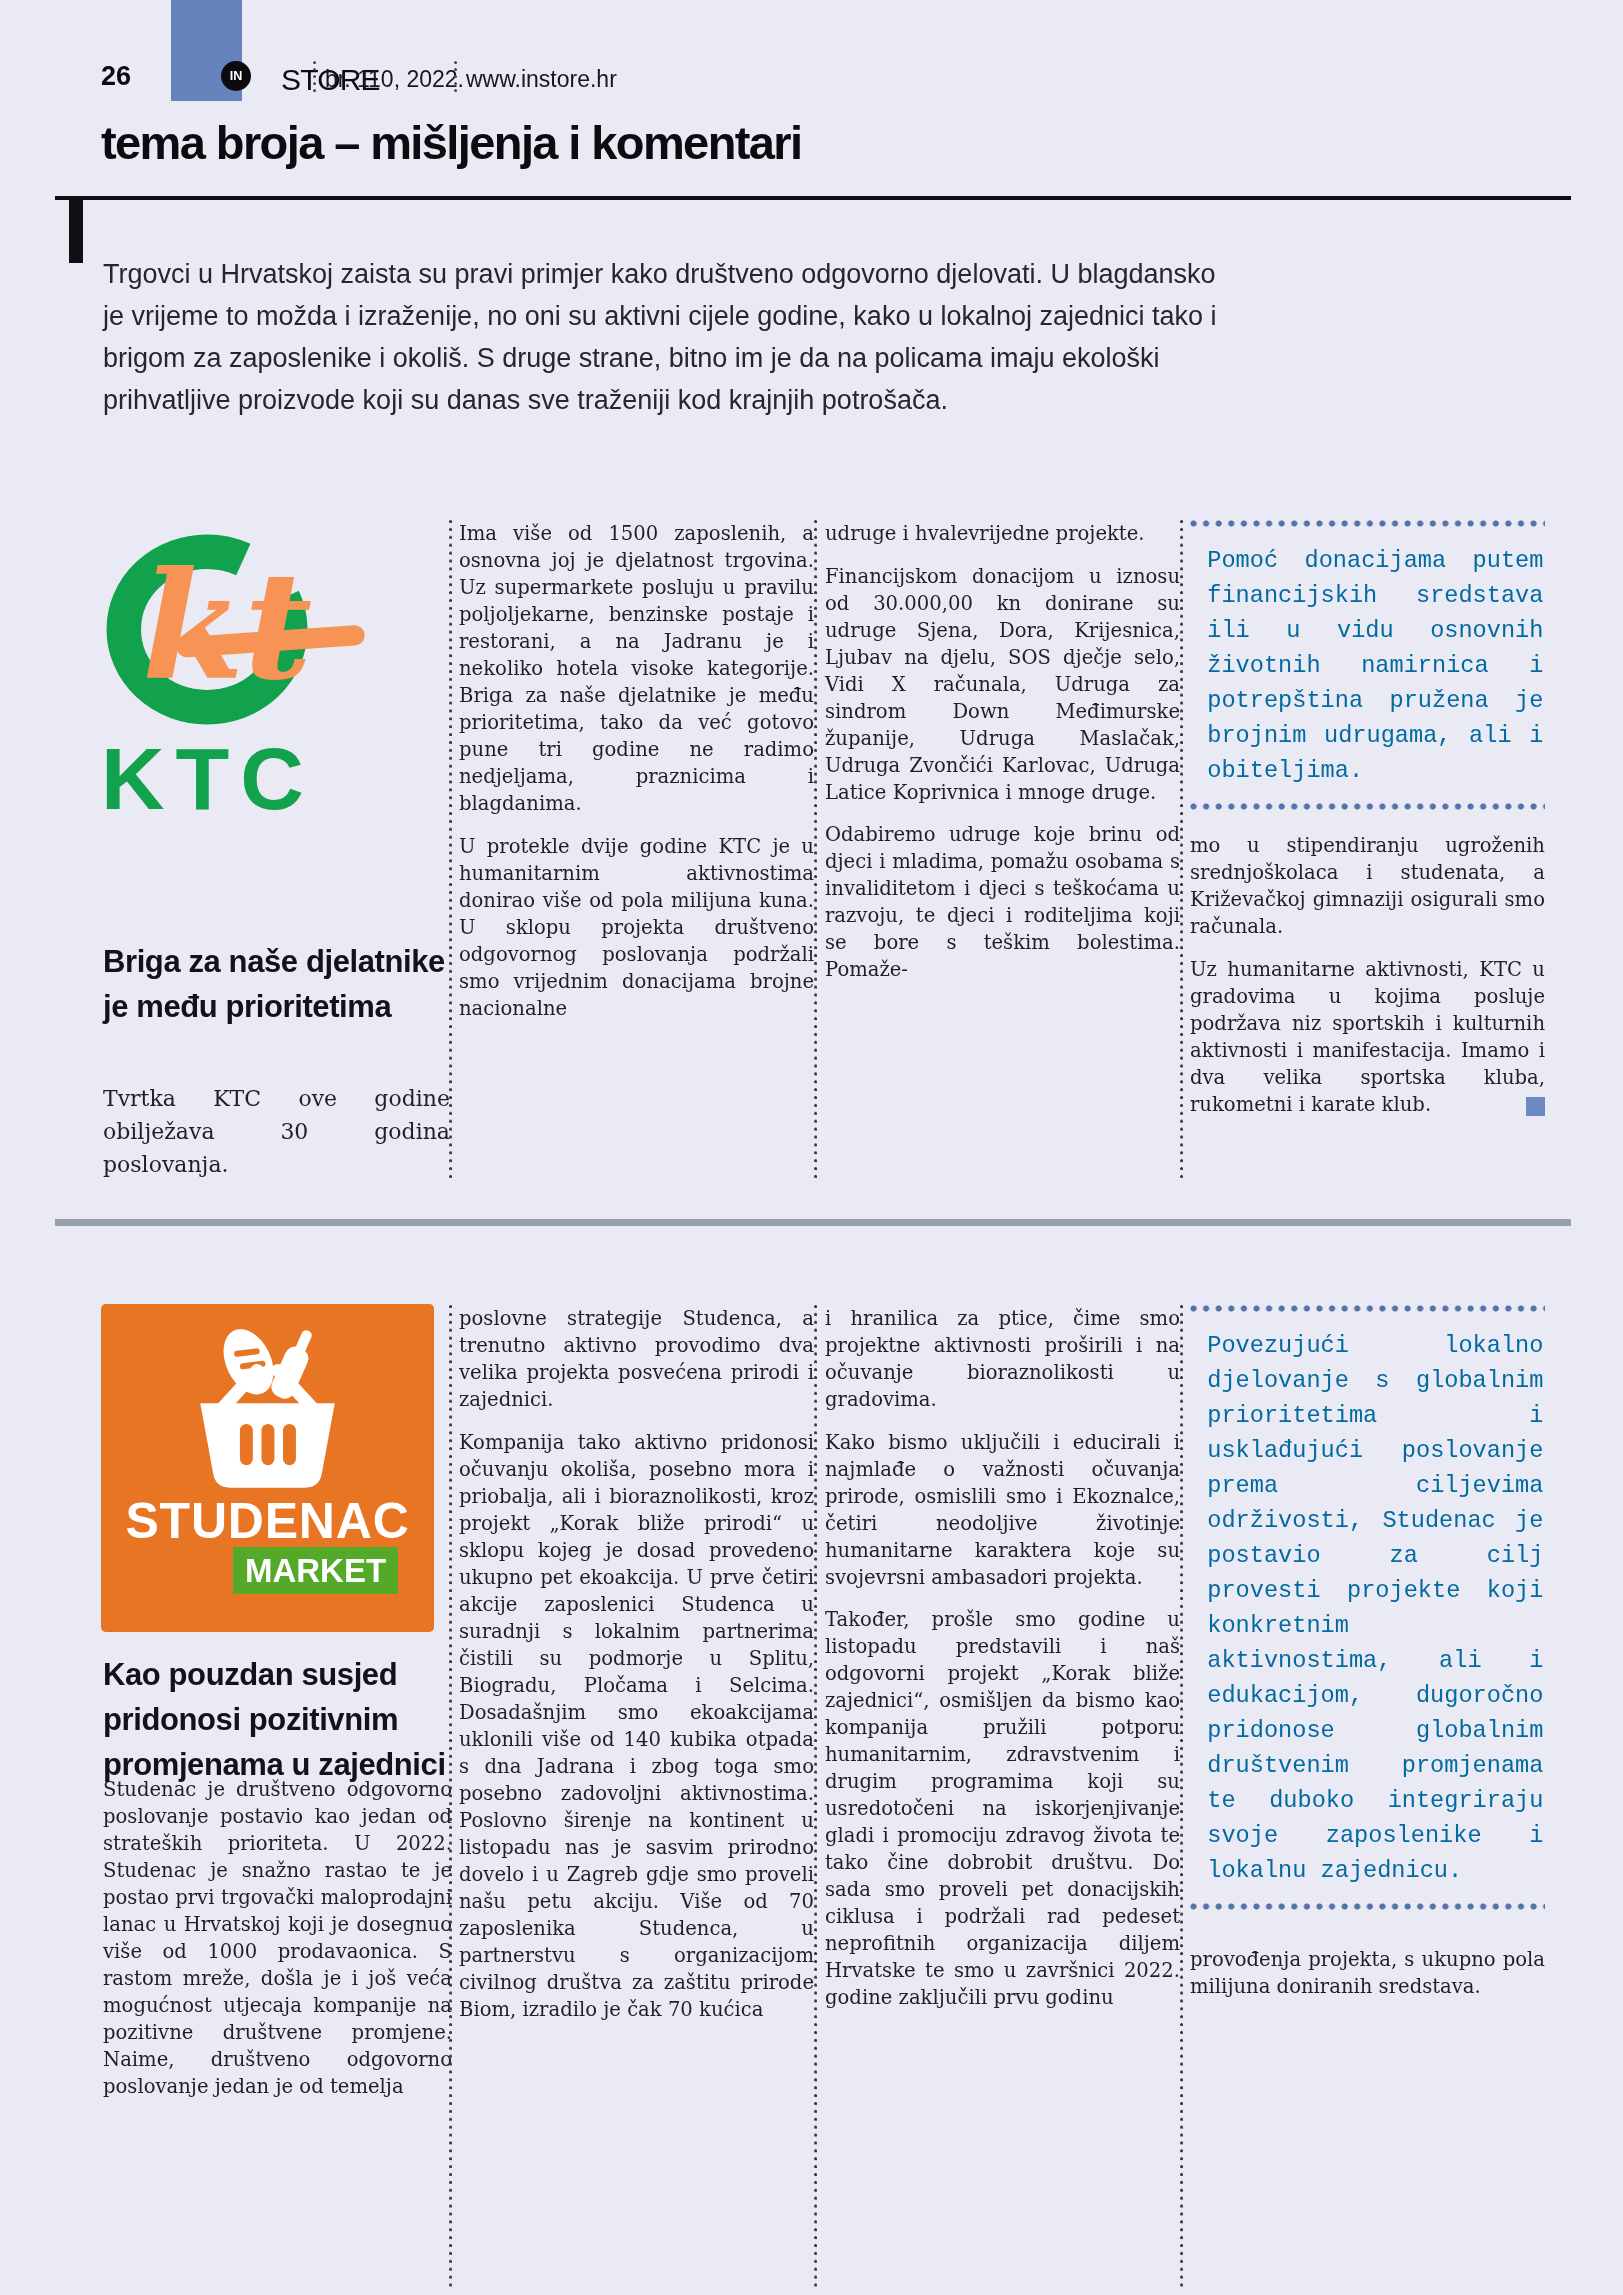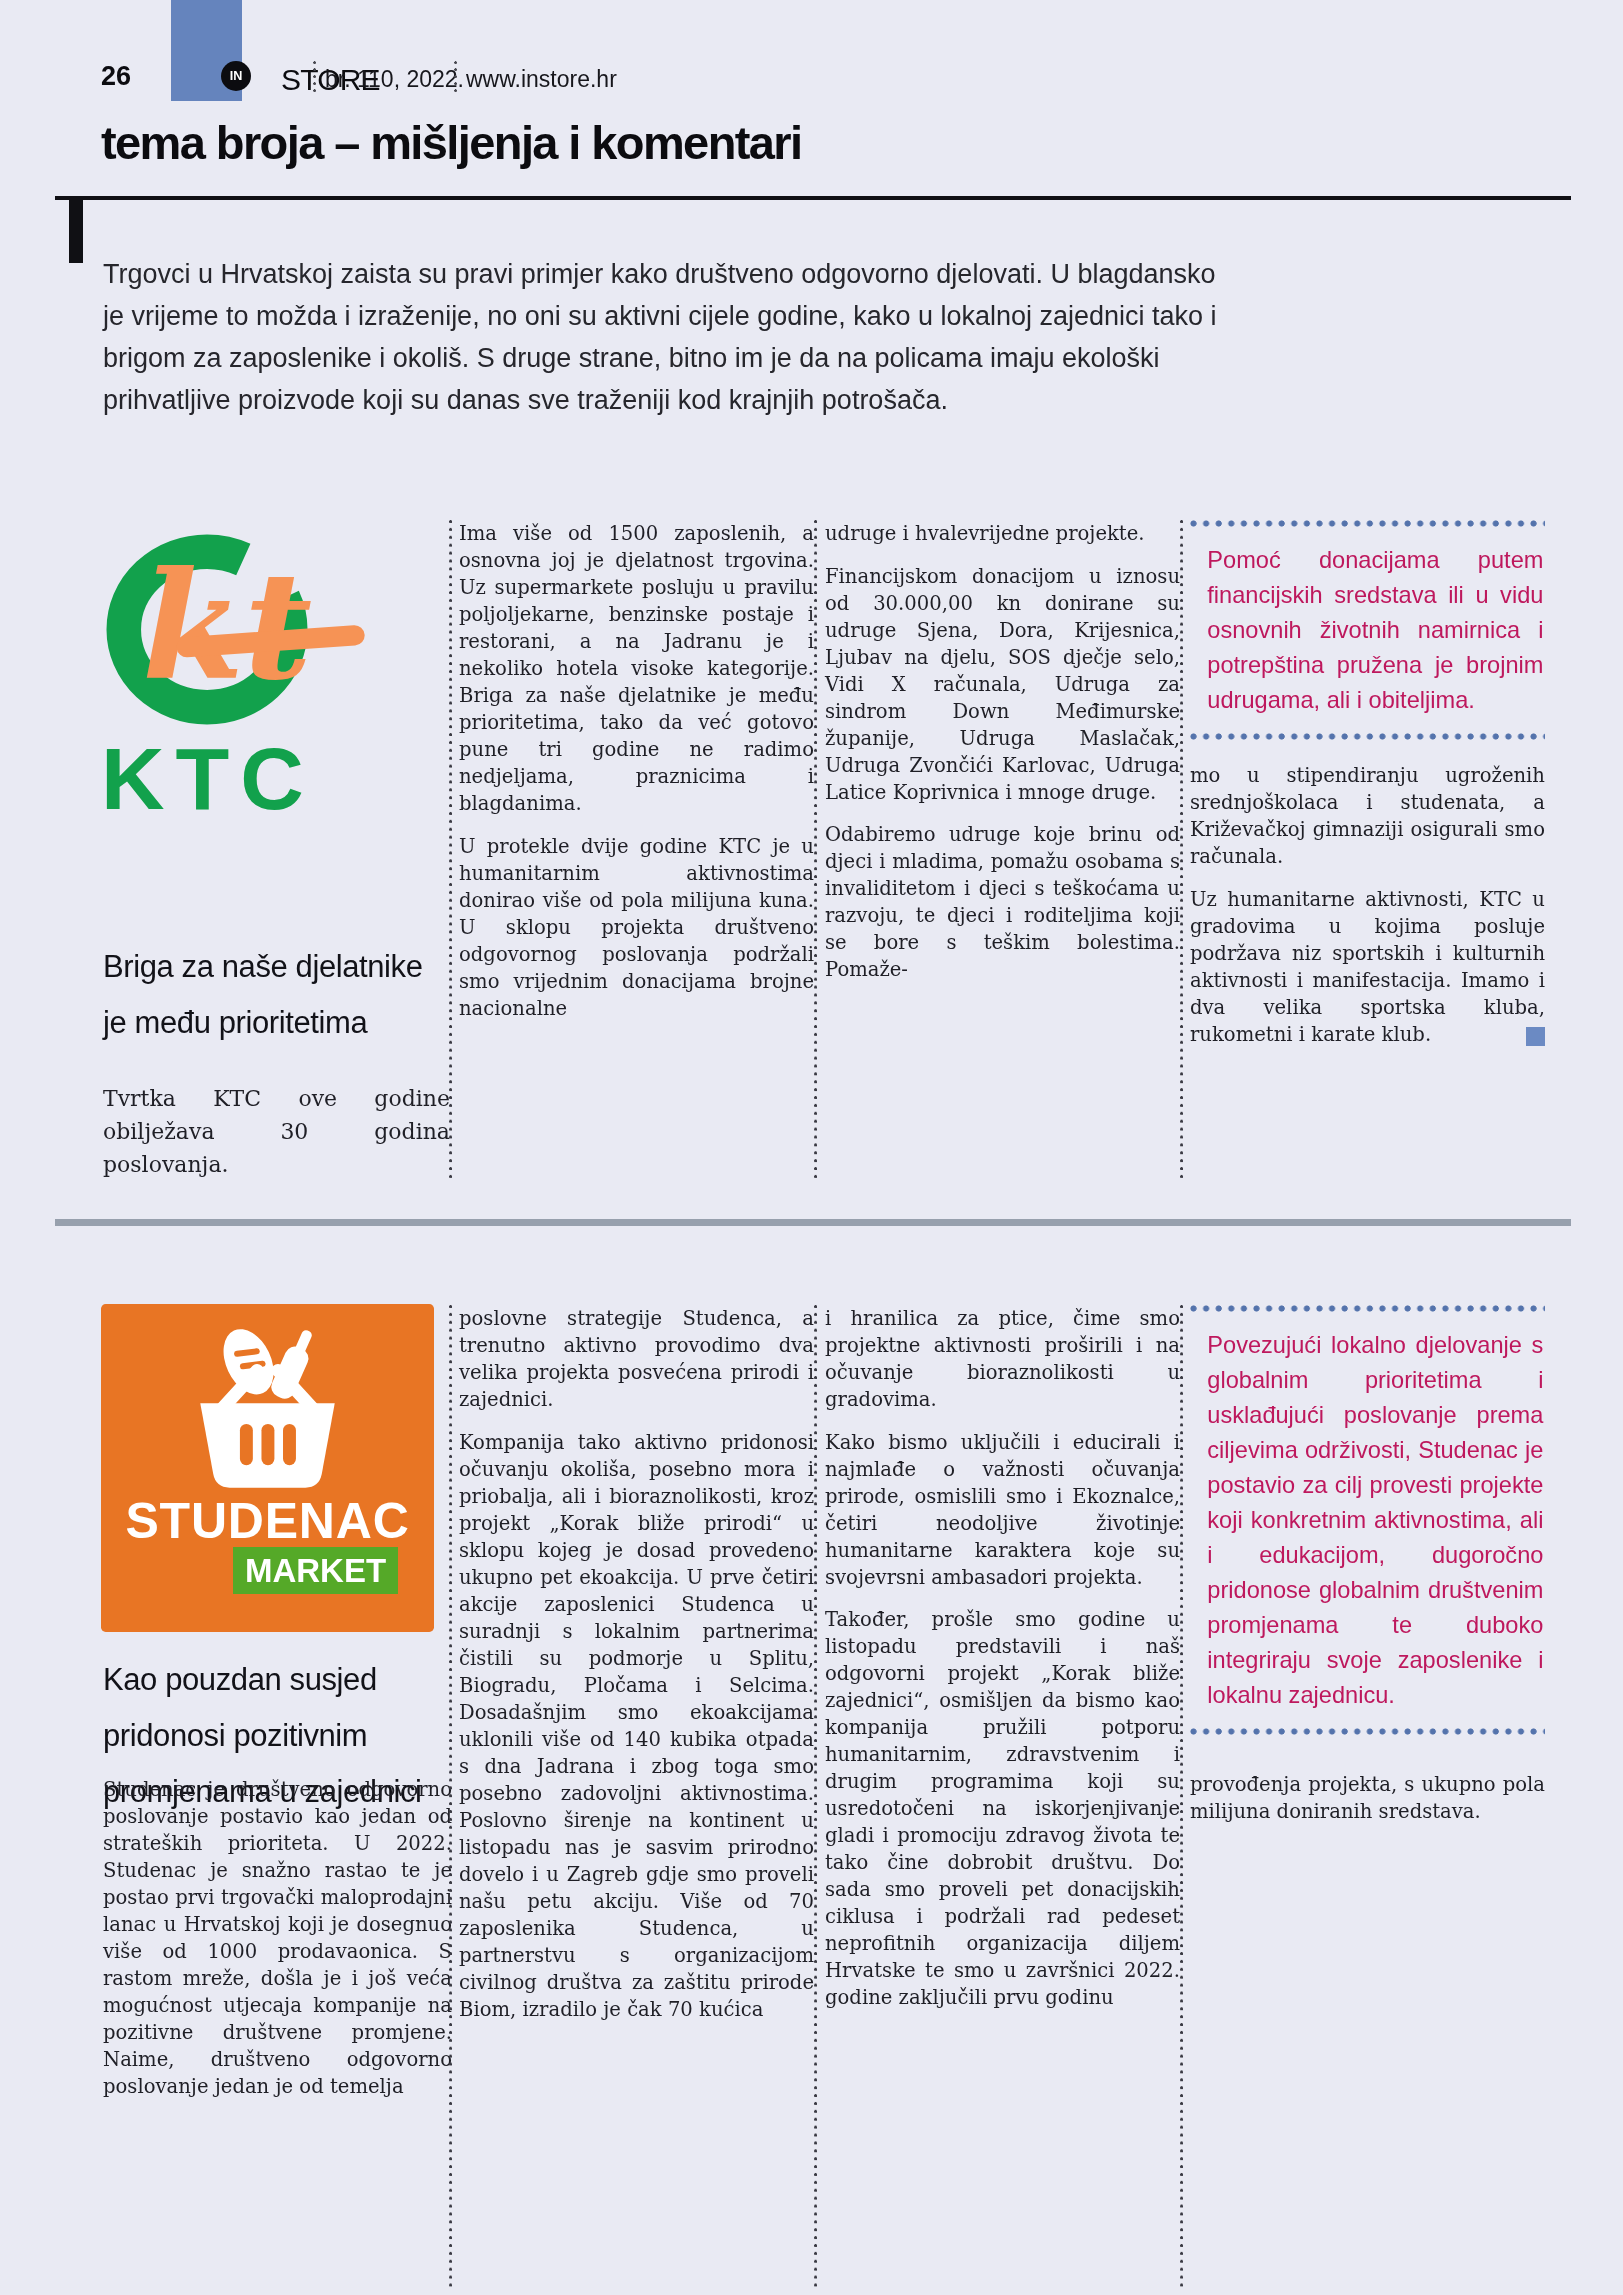--- a/index.html
+++ b/index.html
@@ -21,28 +21,28 @@
   
   .sec-title{left:101px;top:115px;font-size:47px;font-weight:bold;letter-spacing:-1.6px;color:#0c0c10;}
   .title-rule{left:55px;top:196px;width:1516px;height:3.9px;background:#101014;}
   .intro-bar{left:69px;top:199px;width:14px;height:64px;background:#101014;}
   .intro{left:103px;top:253px;width:1123px;font-size:27px;line-height:42px;color:#26262c;}
 
   
   .col{width:355px;}
   .body-text p{margin:0 0 15.7px 0;font-family:"DejaVu Serif",serif;font-size:19.6px;line-height:27px;
                text-align:justify;color:#1f1f26;}
-  .headline{font-size:31px;font-weight:normal;line-height:56px;letter-spacing:-0.4px;color:#121218;}
+  .headline{font-size:31px;font-weight:bold;line-height:45px;letter-spacing:-0.4px;color:#121218;}
   .standfirst{font-family:"DejaVu Serif",serif;font-size:22px;line-height:33px;text-align:justify;color:#1f1f26;}
   .vdots{width:3.1px;background-image:radial-gradient(circle at 1.6px 1.6px,#3b3b44 1.3px,transparent 1.7px);
          background-size:3.1px 7.9px;background-repeat:repeat-y;}
   .bdots{height:7px;background-image:radial-gradient(circle at 3.5px 3.5px,#5473ac 2.7px,transparent 3.4px);
          background-size:12.6px 7px;background-repeat:repeat-x;}
   .pullquote{width:355px;}
-  .pq-text{padding:15.7px 1.6px 15.7px 17.3px;font-size:23.6px;line-height:35px;color:#be185d;text-align:justify;}
+  .pq-text{padding:15.7px 1.6px 15.7px 17.3px;font-size:23.6px;line-height:35px;color:#0369a1;text-align:justify;font-family:Liberation Mono, monospace;}
   .endsq{display:inline-block;width:19px;height:19px;background:#6b8ac3;float:right;margin-top:6.3px;}
   .divider{left:55px;top:1219px;width:1516px;height:7px;background:#97a0ad;}
 
   
   .ktc-logo{left:101px;top:532px;width:355px;text-align:left;}
   .ktc-word{font-size:88px;font-weight:bold;letter-spacing:11px;color:#12a14c;line-height:88px;margin-top:1.6px;}
   .ktc-headline{left:103px;top:939px;width:349px;}
   .ktc-standfirst{left:103px;top:1082px;width:347px;}
   .ktc-c1{left:459px;top:520px;}
   .ktc-c2{left:825px;top:520px;}

